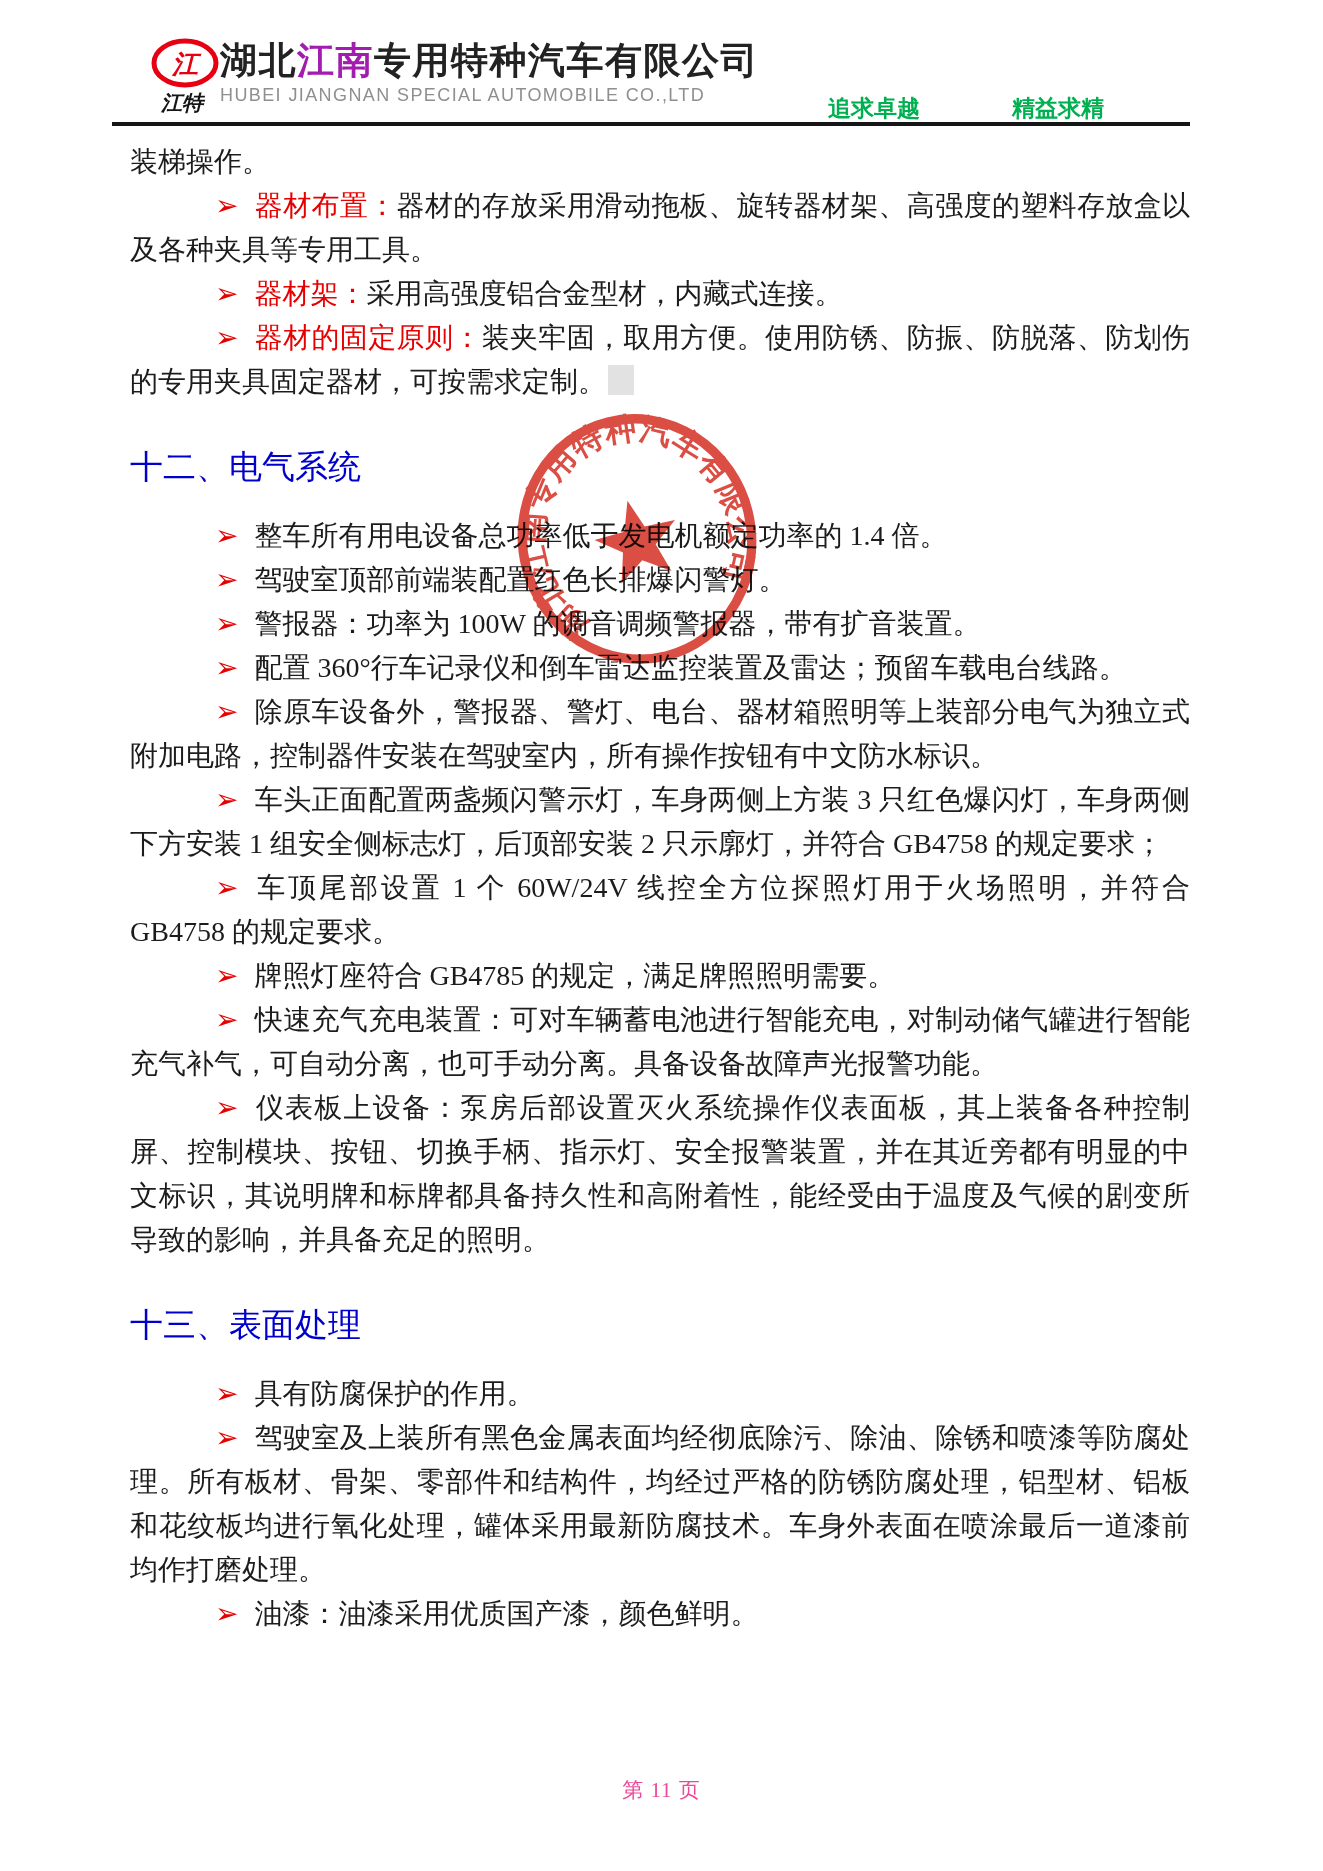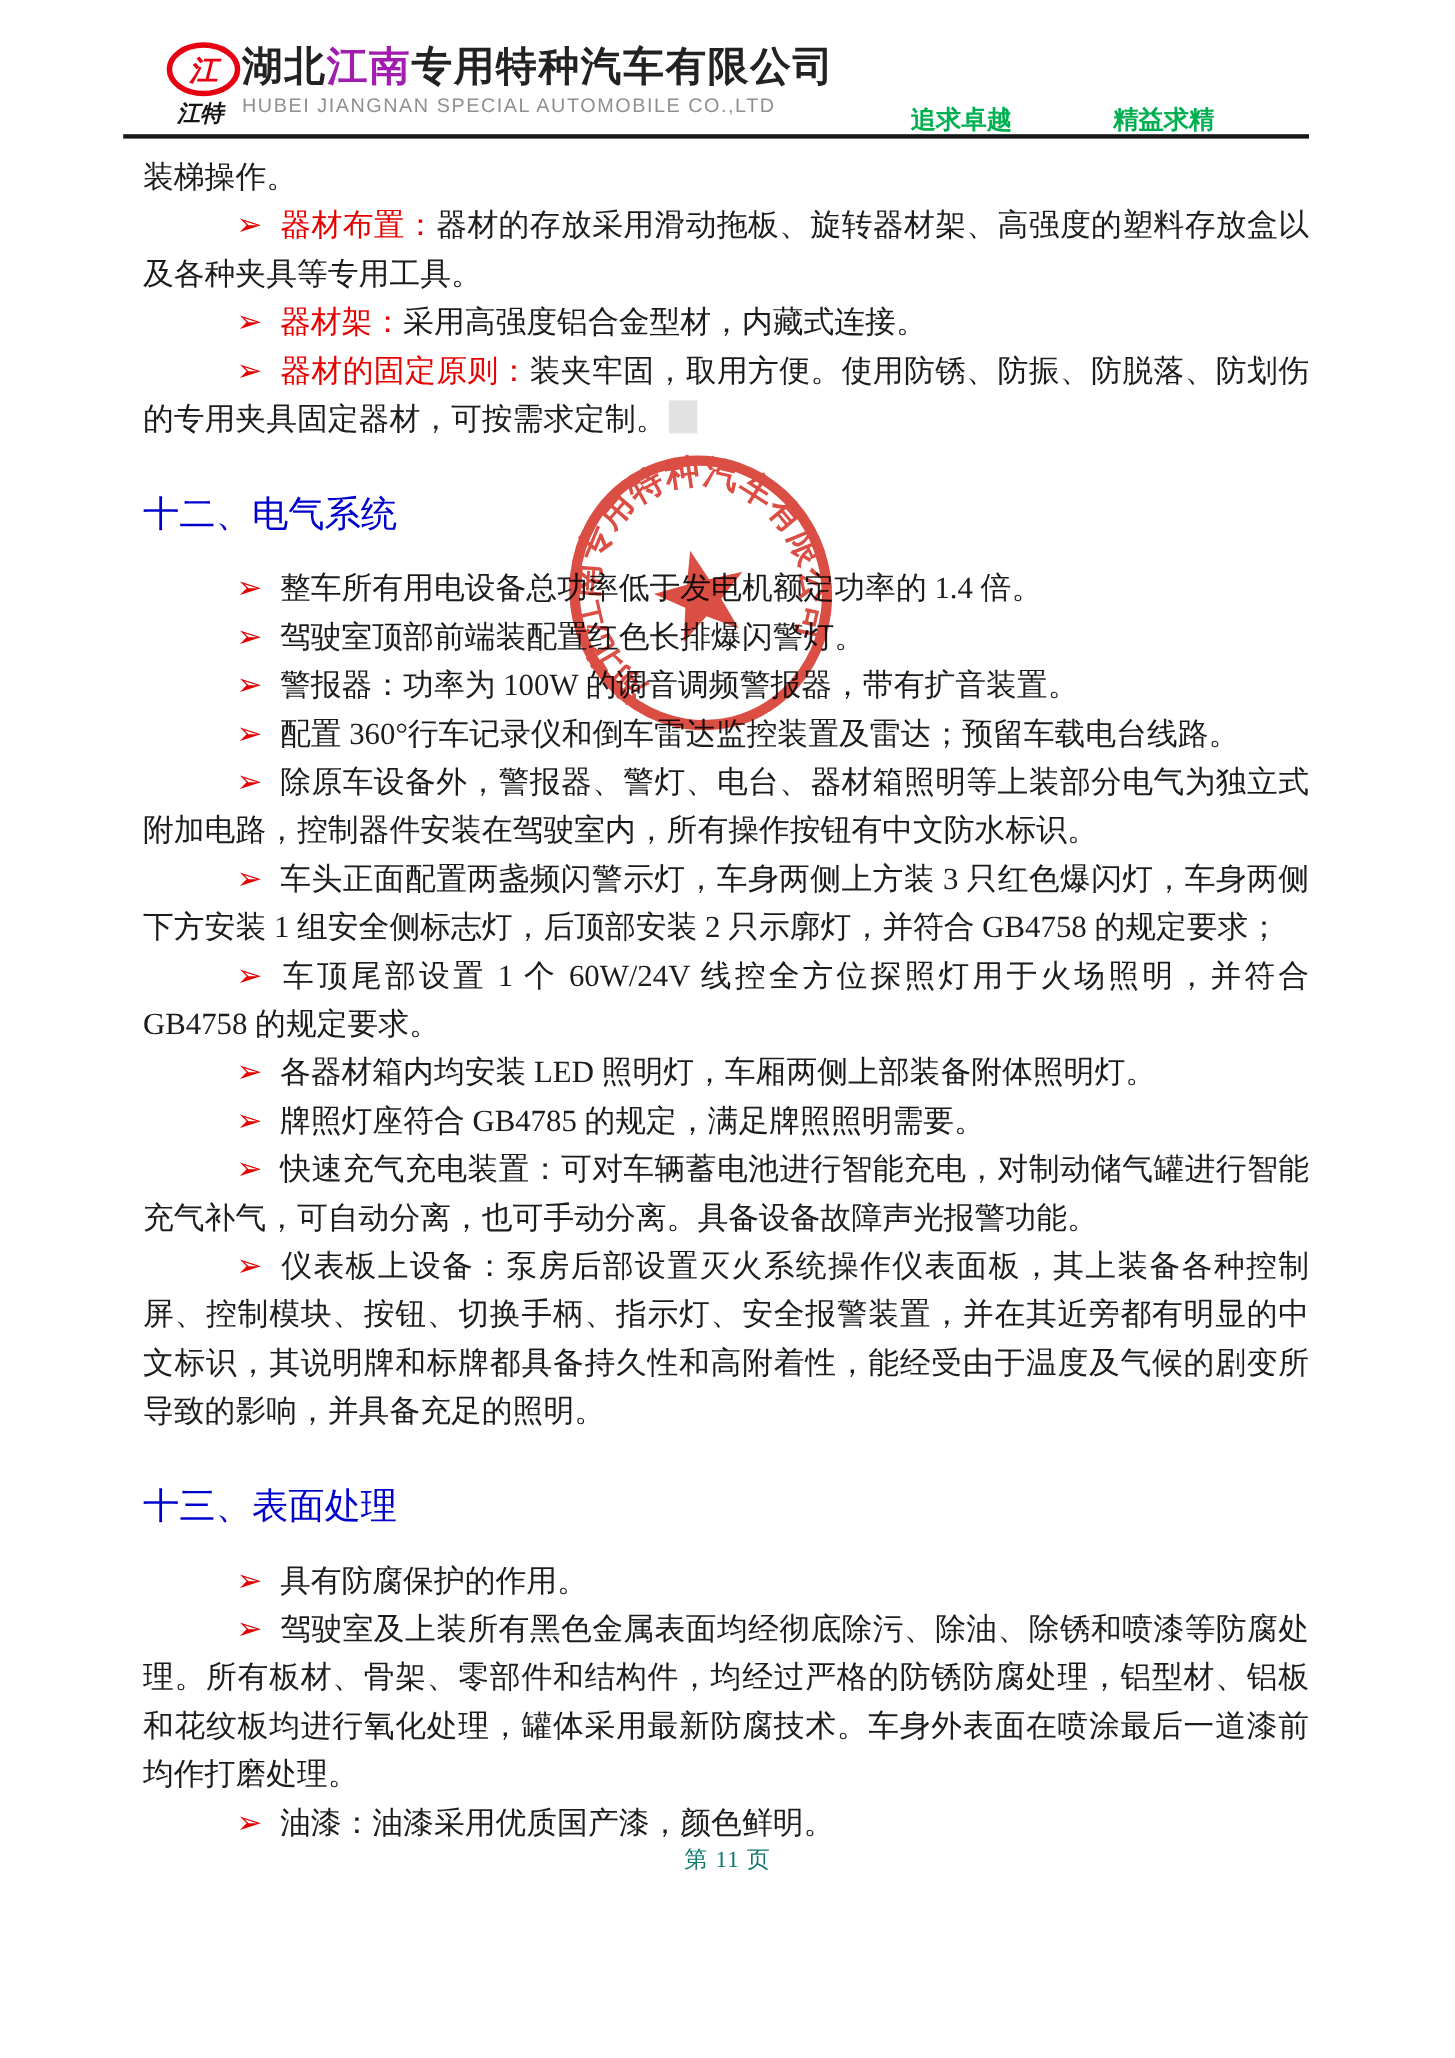--- a/index.html
+++ b/index.html
@@ -34,22 +34,22 @@
     line-height:46px;margin:40px 0 24px 0;text-indent:0;
   }
 
   
   .stamp{
     position:absolute;left:512px;top:408px;width:250px;height:262px;
     transform:rotate(-14deg);opacity:.83;mix-blend-mode:multiply;pointer-events:none;
   }
 
   
-  .footer{position:absolute;left:0;top:1676px;width:100%;text-align:center;
-    font-size:21px;color:#0f766e;letter-spacing:1px;}
+  .footer{position:absolute;left:0;top:1776px;width:100%;text-align:center;
+    font-size:21px;color:#ec4899;letter-spacing:1px;}
 </style>
 </head>
 <body>
 
 <div class="page">
 
   <div class="hdr">
     <div class="logo">
       <svg width="74" height="82" viewBox="0 0 74 82">
         <ellipse cx="37" cy="27" rx="31" ry="22" fill="none" stroke="#e60012" stroke-width="5"></ellipse>
@@ -74,21 +74,20 @@
       <p class="line bullet"><span class="arrow">➢</span><span class="lbl red">器材架：</span><span>采用高强度铝合金型材，内藏式连接。</span></p>
       <p class="line bullet"><span class="arrow">➢</span><span class="lbl red">器材的固定原则：</span><span>装夹牢固，取用方便。使用防锈、防振、防脱落、防划伤的专用夹具固定器材，可按需求定制。</span><span class="hl"></span></p>
       <h2 class="sec">十二、电气系统</h2>
       <p class="line bullet"><span class="arrow">➢</span><span>整车所有用电设备总功率低于发电机额定功率的 1.4 倍。</span></p>
       <p class="line bullet"><span class="arrow">➢</span><span>驾驶室顶部前端装配置红色长排爆闪警灯。</span></p>
       <p class="line bullet"><span class="arrow">➢</span><span>警报器：功率为 100W 的调音调频警报器，带有扩音装置。</span></p>
       <p class="line bullet"><span class="arrow">➢</span><span>配置 360°行车记录仪和倒车雷达监控装置及雷达；预留车载电台线路。</span></p>
       <p class="line bullet"><span class="arrow">➢</span><span>除原车设备外，警报器、警灯、电台、器材箱照明等上装部分电气为独立式附加电路，控制器件安装在驾驶室内，所有操作按钮有中文防水标识。</span></p>
       <p class="line bullet"><span class="arrow">➢</span><span>车头正面配置两盏频闪警示灯，车身两侧上方装 3 只红色爆闪灯，车身两侧下方安装 1 组安全侧标志灯，后顶部安装 2 只示廓灯，并符合 GB4758 的规定要求；</span></p>
       <p class="line bullet"><span class="arrow">➢</span><span>车顶尾部设置 1 个 60W/24V 线控全方位探照灯用于火场照明，并符合 GB4758 的规定要求。</span></p>
-      <p class="line bullet"><span class="arrow">➢</span><span>各器材箱内均安装 LED 照明灯，车厢两侧上部装备附体照明灯。</span></p>
       <p class="line bullet"><span class="arrow">➢</span><span>牌照灯座符合 GB4785 的规定，满足牌照照明需要。</span></p>
       <p class="line bullet"><span class="arrow">➢</span><span>快速充气充电装置：可对车辆蓄电池进行智能充电，对制动储气罐进行智能充气补气，可自动分离，也可手动分离。具备设备故障声光报警功能。</span></p>
       <p class="line bullet"><span class="arrow">➢</span><span>仪表板上设备：泵房后部设置灭火系统操作仪表面板，其上装备各种控制屏、控制模块、按钮、切换手柄、指示灯、安全报警装置，并在其近旁都有明显的中文标识，其说明牌和标牌都具备持久性和高附着性，能经受由于温度及气候的剧变所导致的影响，并具备充足的照明。</span></p>
       <h2 class="sec">十三、表面处理</h2>
       <p class="line bullet"><span class="arrow">➢</span><span>具有防腐保护的作用。</span></p>
       <p class="line bullet"><span class="arrow">➢</span><span>驾驶室及上装所有黑色金属表面均经彻底除污、除油、除锈和喷漆等防腐处理。所有板材、骨架、零部件和结构件，均经过严格的防锈防腐处理，铝型材、铝板和花纹板均进行氧化处理，罐体采用最新防腐技术。车身外表面在喷涂最后一道漆前均作打磨处理。</span></p>
       <p class="line bullet"><span class="arrow">➢</span><span>油漆：油漆采用优质国产漆，颜色鲜明。</span></p>
     </main>
 
   <div class="stamp">

